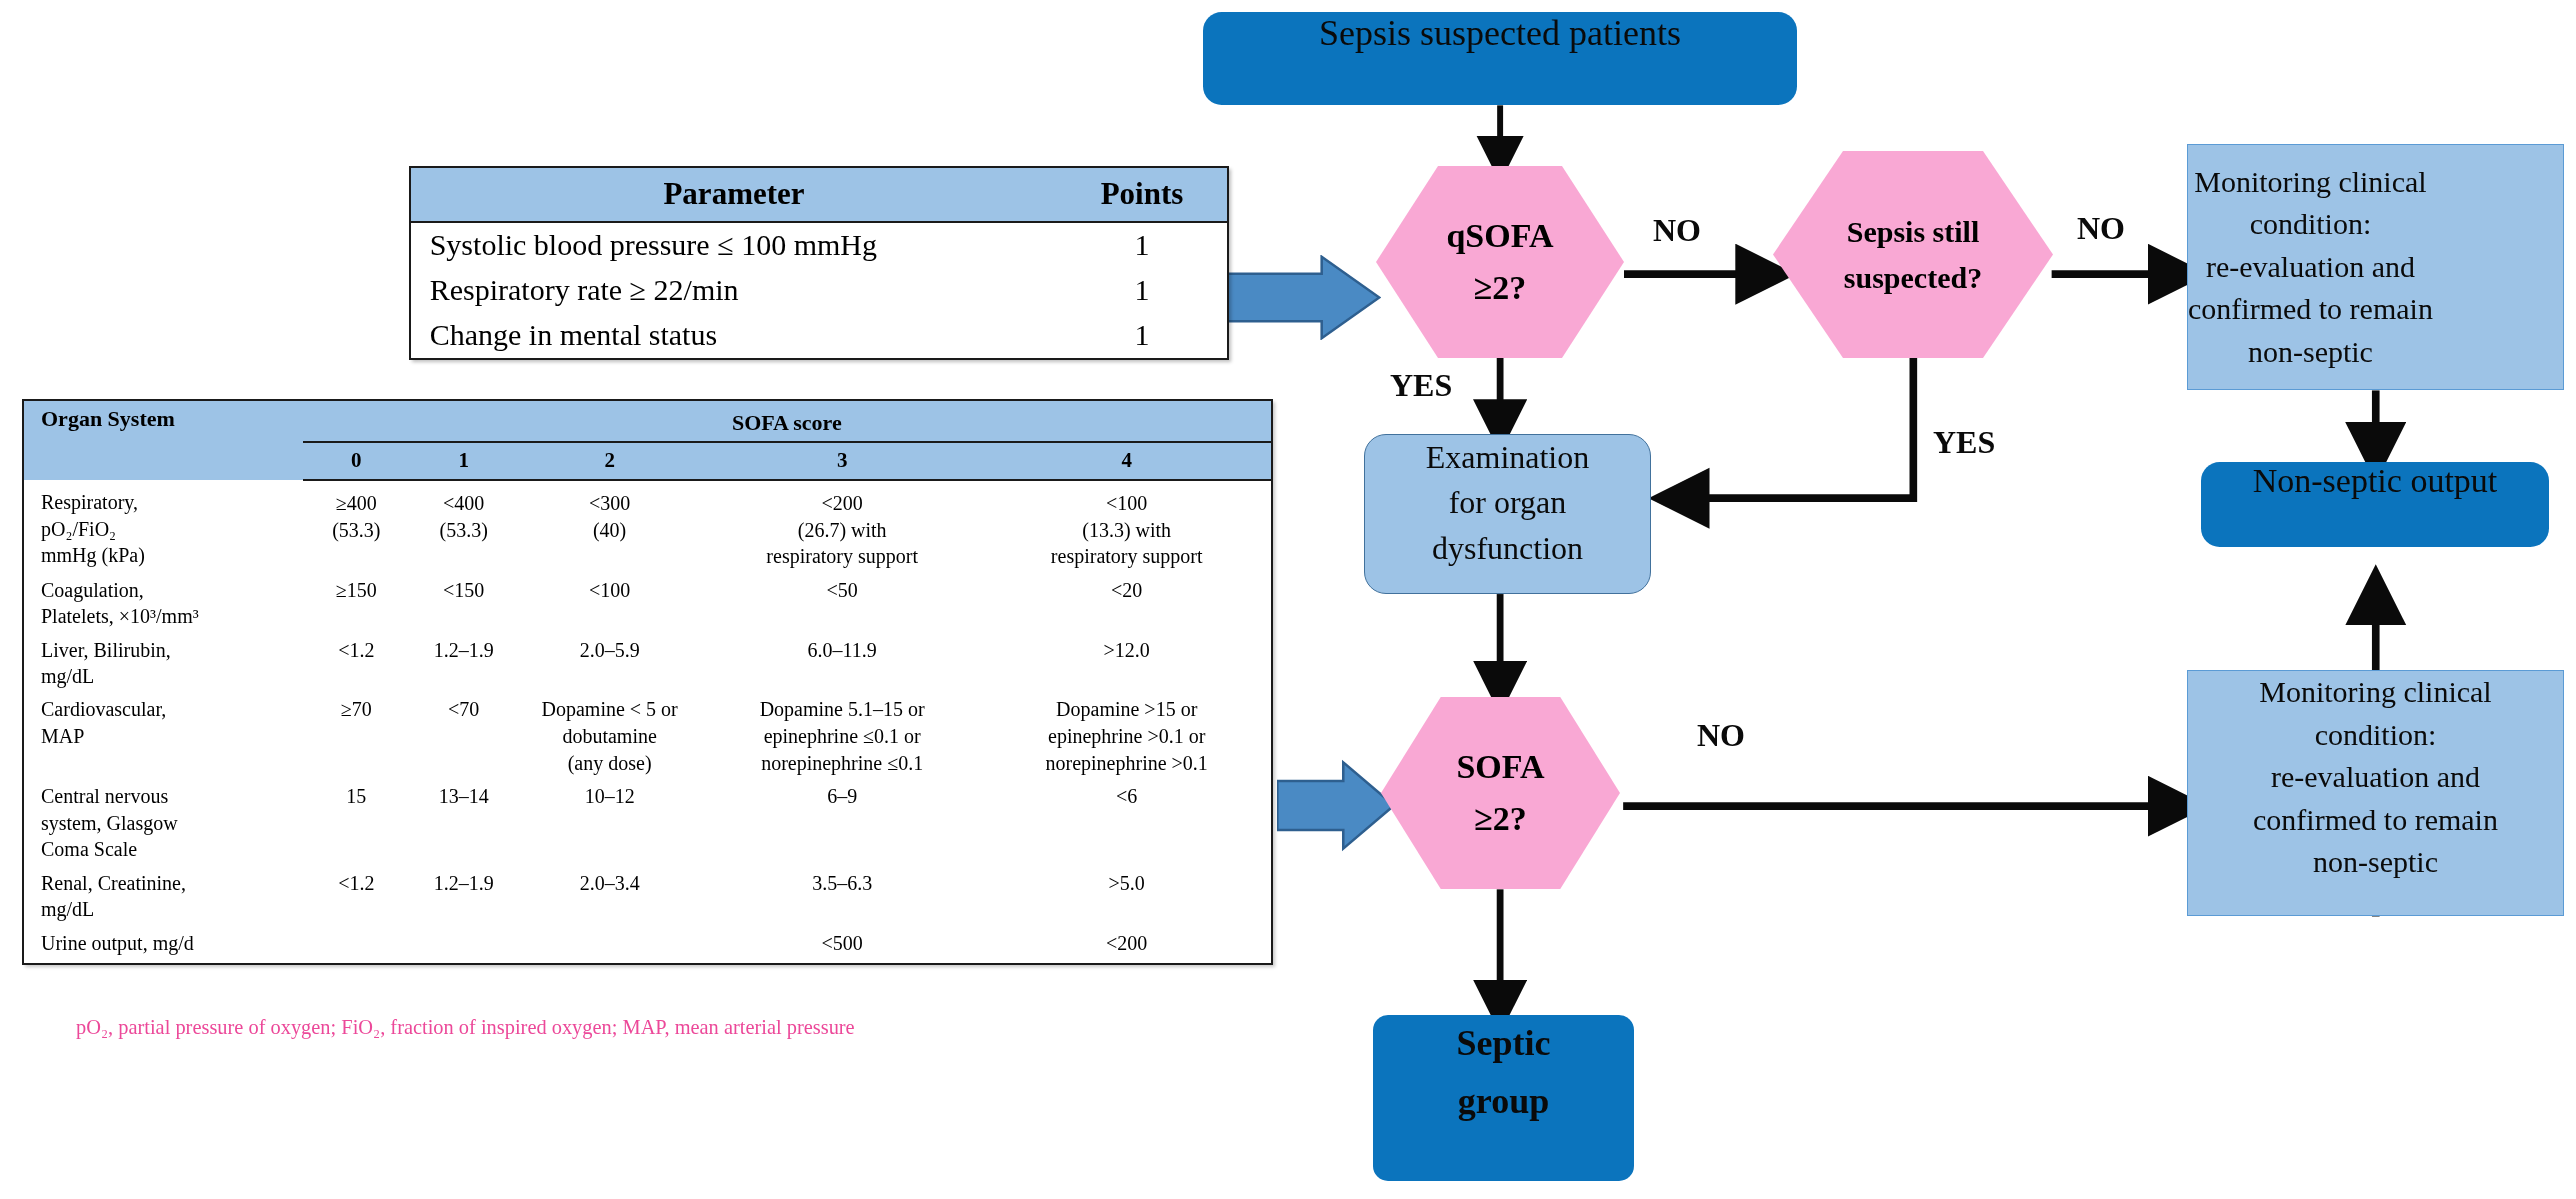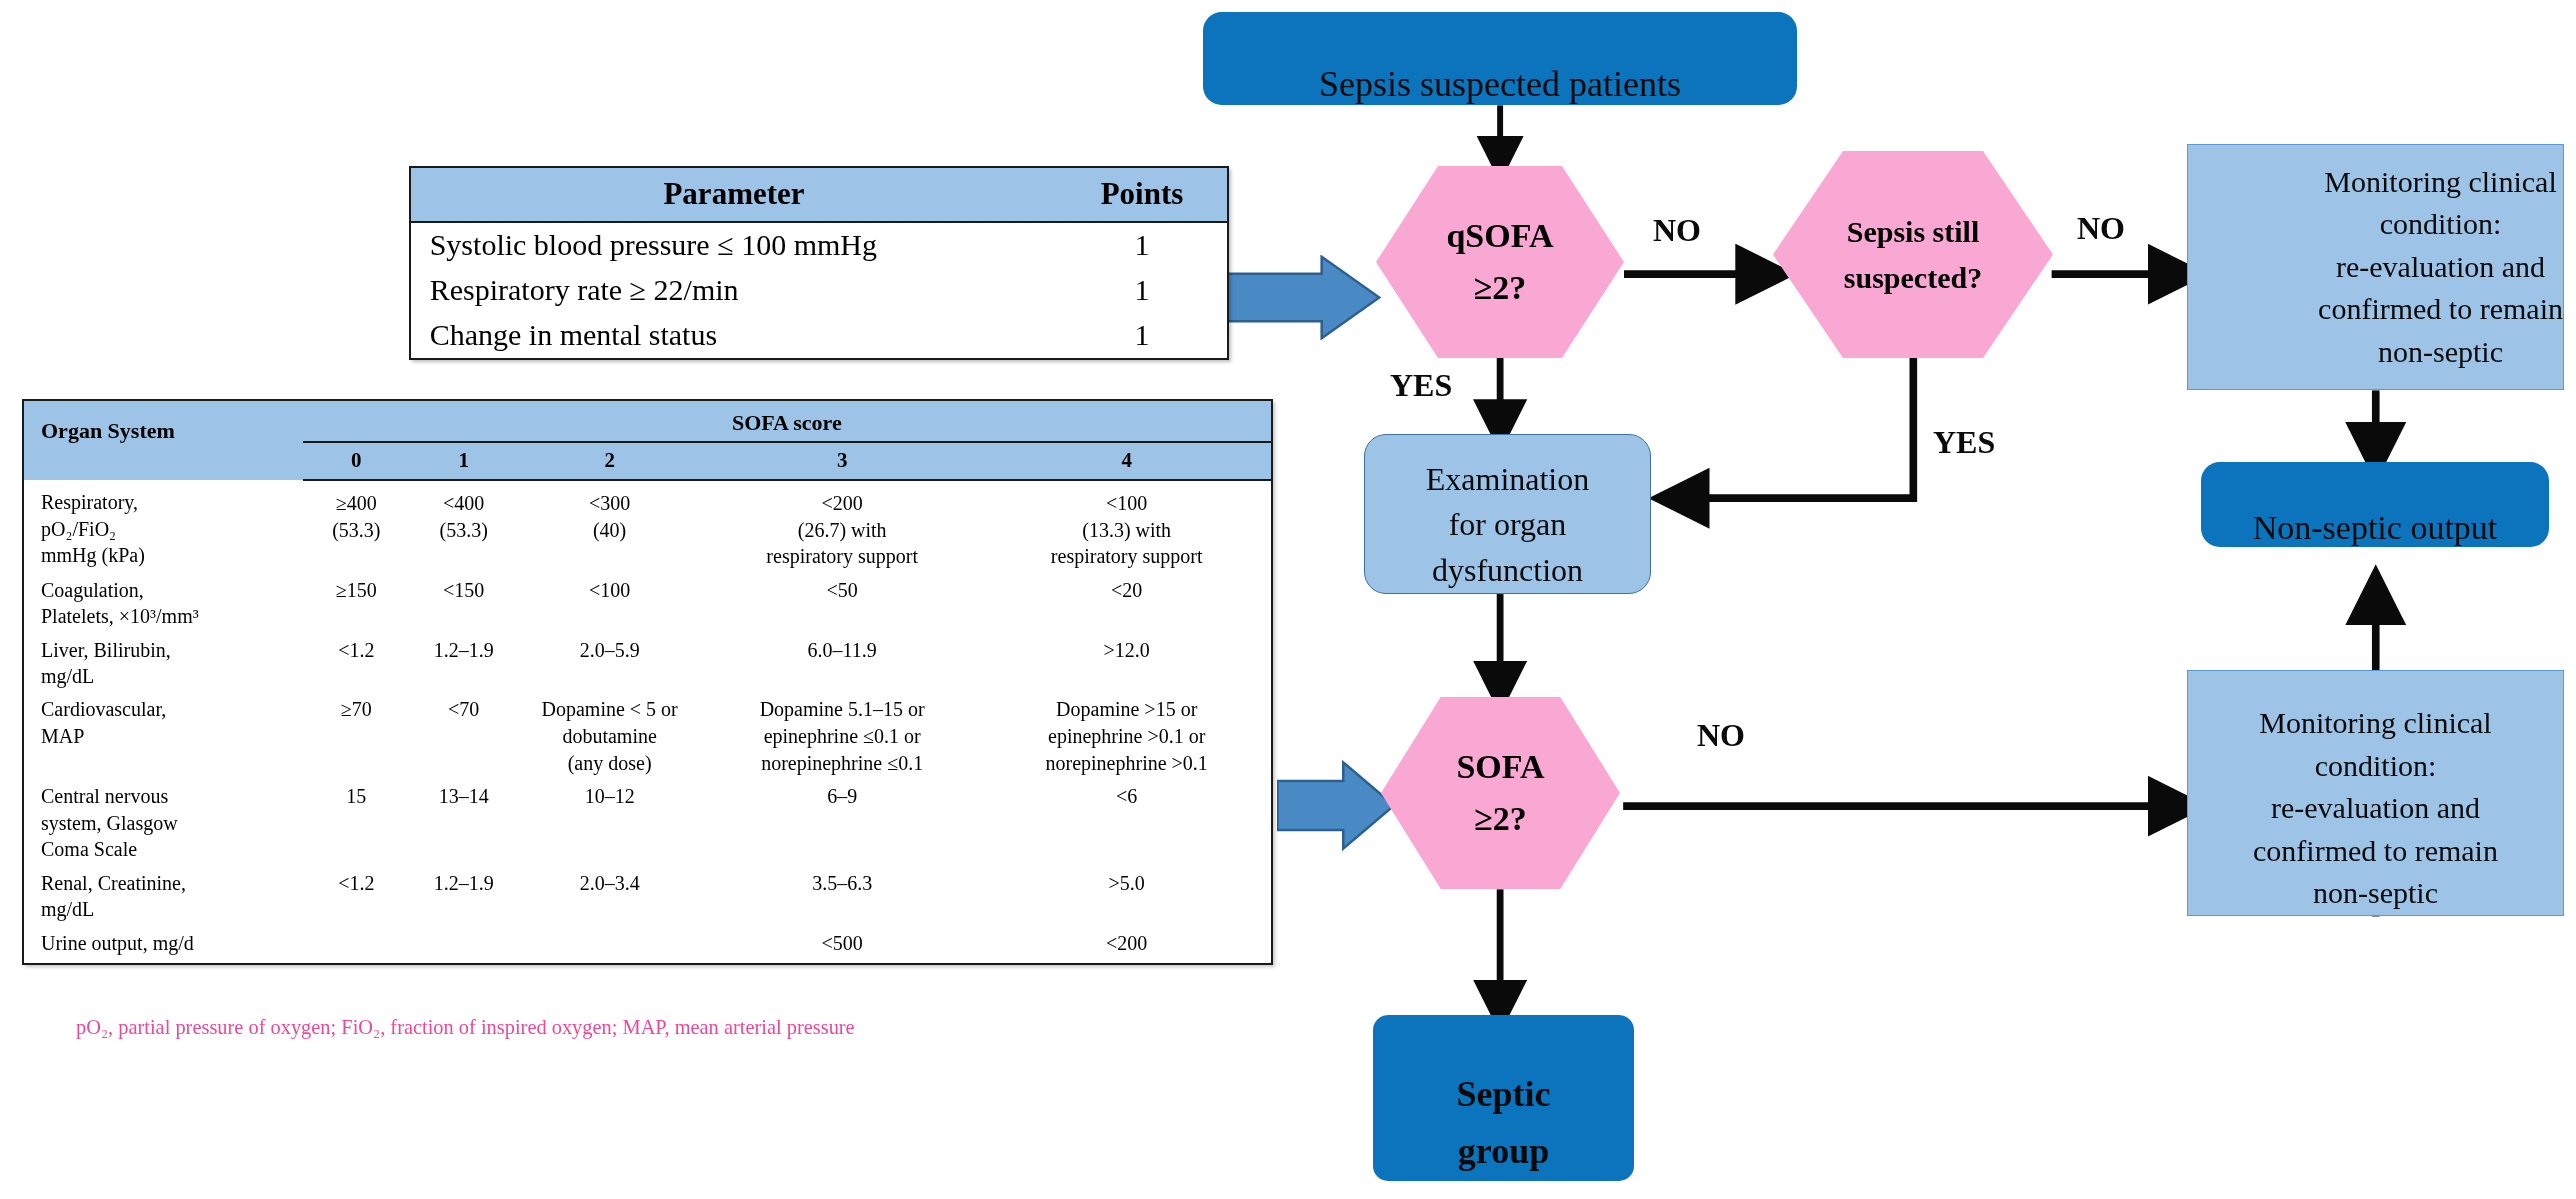--- a/index.html
+++ b/index.html
@@ -60,21 +60,21 @@
     box-shadow: 2.5px 2.5px 3.4px rgba(0,0,0,0.22);
   }
   #sofa-table table { border-collapse: collapse; width: 100%; }
   #sofa-hdr-band { background: #9dc3e6; }
   #sofa-table .hdr-organ {
     font-size: 22px;
     font-weight: bold;
     text-align: left;
     padding-left: 17px;
     vertical-align: top;
-    padding-top: 17px;
+    padding-top: 5px;
     width: 255px;
   }
   #sofa-table .hdr-sofa {
     font-size: 22px;
     font-weight: bold;
     text-align: center;
     padding-top: 8.5px;
     padding-bottom: 1.7px;
   }
   #sofa-table .hdr-rule {
@@ -114,21 +114,21 @@
     font-size: 20.4px;
     color: #ec4899;
     white-space: nowrap;
   }
 
   
   .node {
     position: absolute;
     box-sizing: border-box;
     display: flex;
-    align-items: flex-end;
+    align-items: flex-start;
     justify-content: center;
     text-align: center;
   }
   .node-dark {
     background: #0b74bd;
     color: #0a0a0a;
     border-radius: 15px;
   }
   .node-dark.round { border-radius: 18.7px; }
   .node-light {

